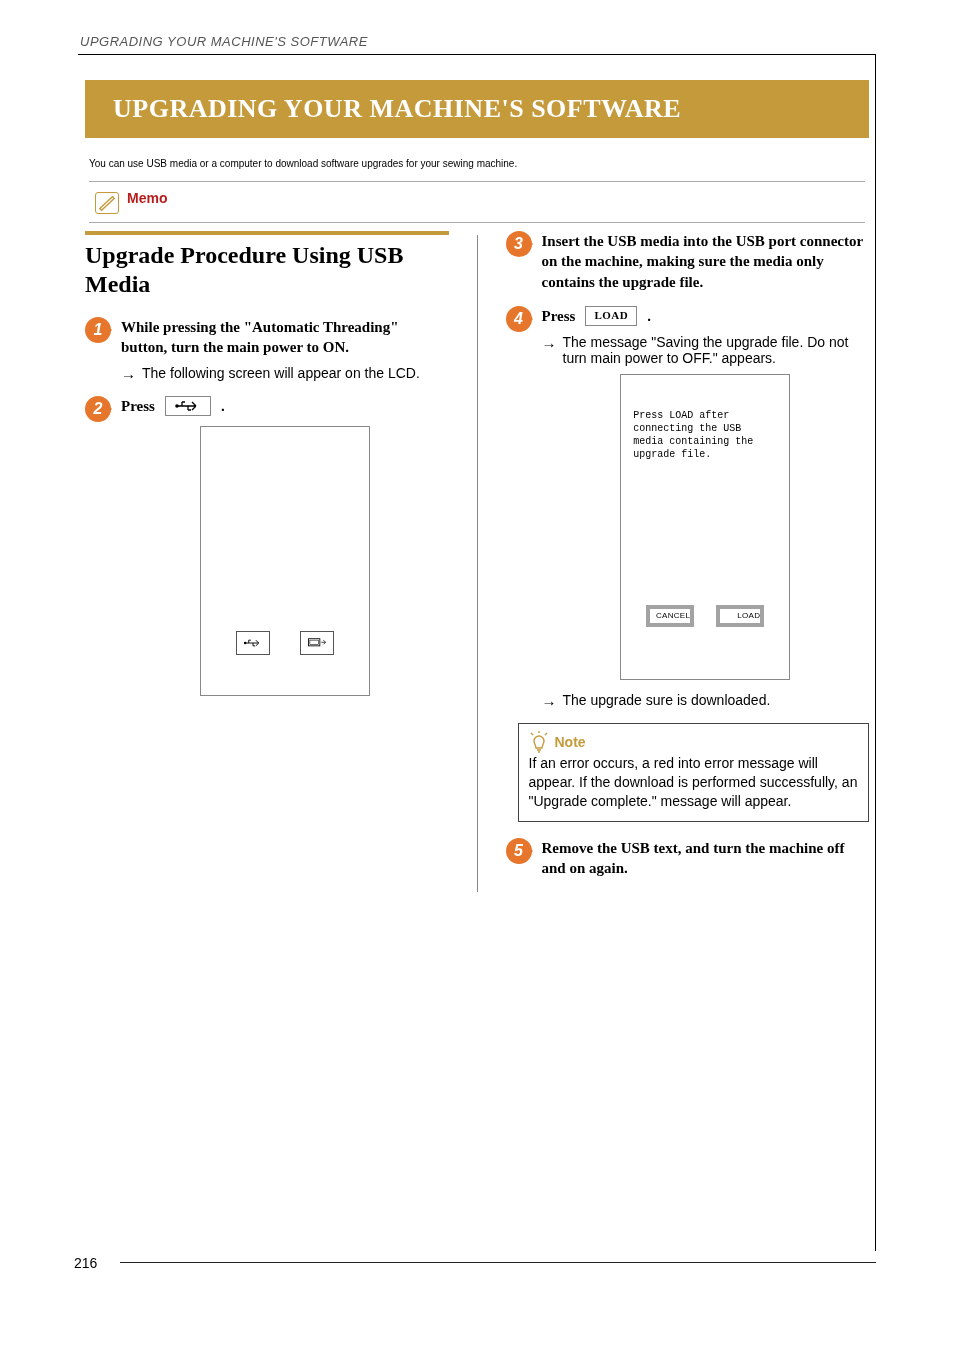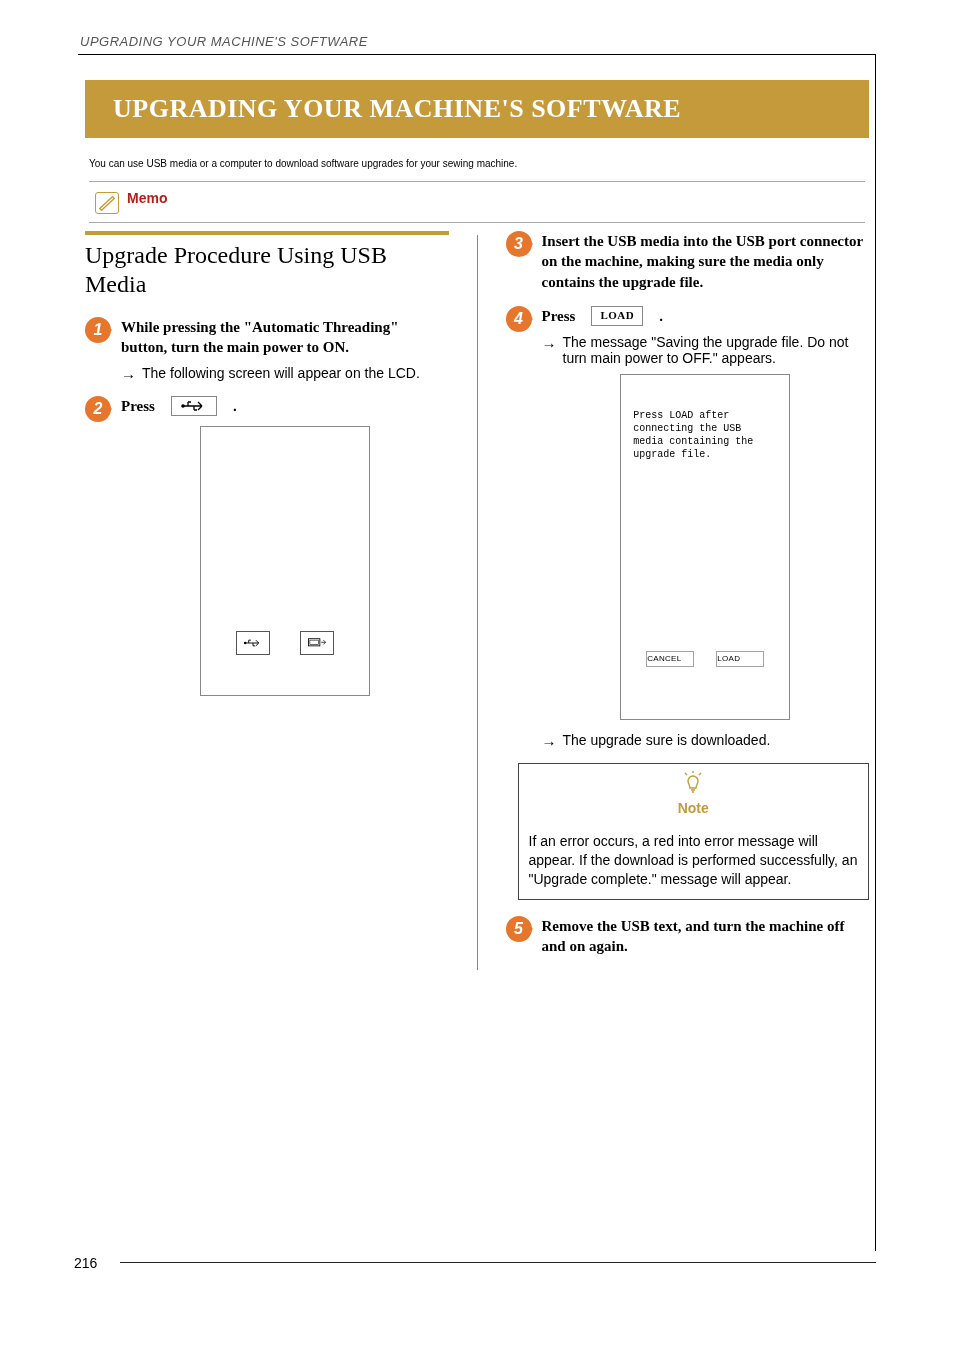--- a/index.html
+++ b/index.html
@@ -44,21 +44,21 @@
   .memo-icon svg { width: 100%; height: 100%; }
   .memo-label { color: #b91c1c; font-weight: 700; font-size: 14px; }
   .memo-text { font-size: 14px; line-height: 1.4; }
   .columns { display: flex; gap: 28px; margin-top: 8px; }
   .col { flex: 1; }
   .col-divider { width: 1px; background: #888; margin-top: 4px; }
   .sub-rule { height: 4px; background: #c59a3b; margin-bottom: 6px; }
   .sub-title {
     font-family: Georgia, "Times New Roman", serif;
     font-size: 24px;
-    font-weight: 400;
+    font-weight: 700;
     line-height: 1.2;
     margin-bottom: 18px;
   }
   .step { display: flex; align-items: flex-start; gap: 10px; margin-bottom: 14px; }
   .step-badge {
     width: 26px; height: 26px; border-radius: 50%;
     background: #e7762d; color: #fff;
     font-weight: 700; font-size: 16px;
     display: flex; align-items: center; justify-content: center;
     flex-shrink: 0; font-style: italic;
@@ -80,37 +80,37 @@
     letter-spacing: 0.5px;
   }
   .lcd {
     border: 1px solid #888; width: 170px; height: 270px;
     margin: 10px auto 0 auto; position: relative; background: #fff;
   }
   .lcd-bottom-btns { position: absolute; bottom: 40px; left: 0; right: 0; display: flex; justify-content: center; gap: 30px; }
   .lcd-btn { width: 34px; height: 24px; border: 1.5px solid #555; display: flex; align-items: center; justify-content: center; }
   .lcd-btn svg { width: 20px; height: 14px; }
   .lcd2 {
-    border: 1px solid #888; width: 170px; height: 346px;
+    border: 1px solid #888; width: 170px; height: 306px;
     margin: 8px auto 12px auto; background: #fff; padding: 34px 12px 12px 12px;
     font-family: "Courier New", monospace; font-size: 10px; line-height: 1.3;
     position: relative;
   }
   .lcd2-btn-row { position: absolute; bottom: 52px; left: 0; right: 0; display: flex; justify-content: center; gap: 22px; }
-  .lcd2-btn { border: 1px solid #a3a3a3; padding: 2px 0; width: 48px; font-size: 8px; text-align: left; letter-spacing: 0.3px; font-family: "Helvetica Neue", Arial, sans-serif; }
+  .lcd2-btn { border: 4px solid #a3a3a3; padding: 2px 0; width: 48px; font-size: 8px; text-align: right; letter-spacing: 0.3px; font-family: "Helvetica Neue", Arial, sans-serif; }
   .note-box { border: 1px solid #444; padding: 6px 10px 10px 10px; margin: 4px 0 16px 12px; }
-  .note-head { display: flex; align-items: center; gap: 6px; margin-bottom: 16px; flex-direction: column; }
+  .note-head { display: flex; align-items: center; gap: 6px; margin-bottom: 0; }
   .note-label { color: #c59a3b; font-weight: 700; font-size: 14px; }
   .note-text { font-size: 14px; line-height: 1.35; }
   .note-icon { width: 20px; height: 24px; flex-shrink: 0; }
   .page-num {
     position: absolute; left: 74px; bottom: 80px; font-size: 14px;
   }
   .page-num-rule { position: absolute; left: 120px; right: 78px; bottom: 88px; height: 1px; background: #222; }
-  .press-line { display: flex; align-items: center; gap: 16px; }
+  .press-line { display: flex; align-items: center; gap: 10px; }
 </style>
 </head>
 <body>
 
 <div class="running-head">UPGRADING YOUR MACHINE'S SOFTWARE</div>
 <div class="page-border-top"></div>
 <div class="page-border-right"></div>
 
 <div class="content">
 

